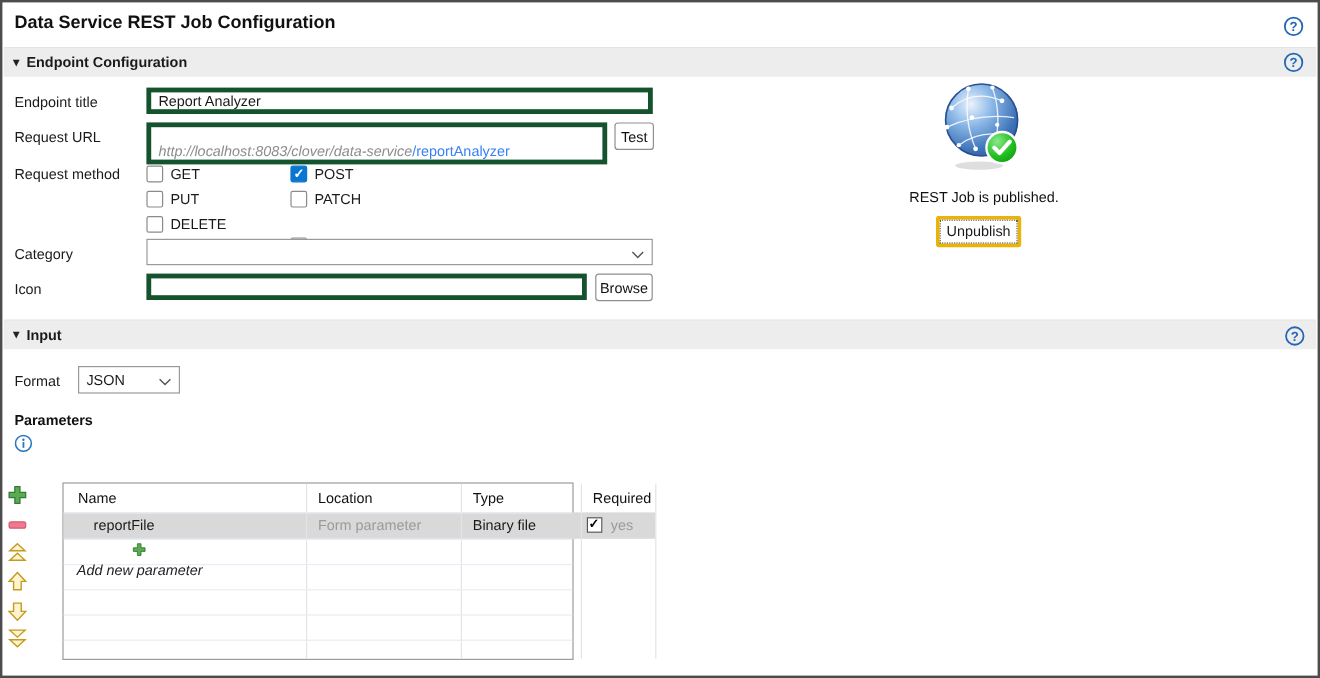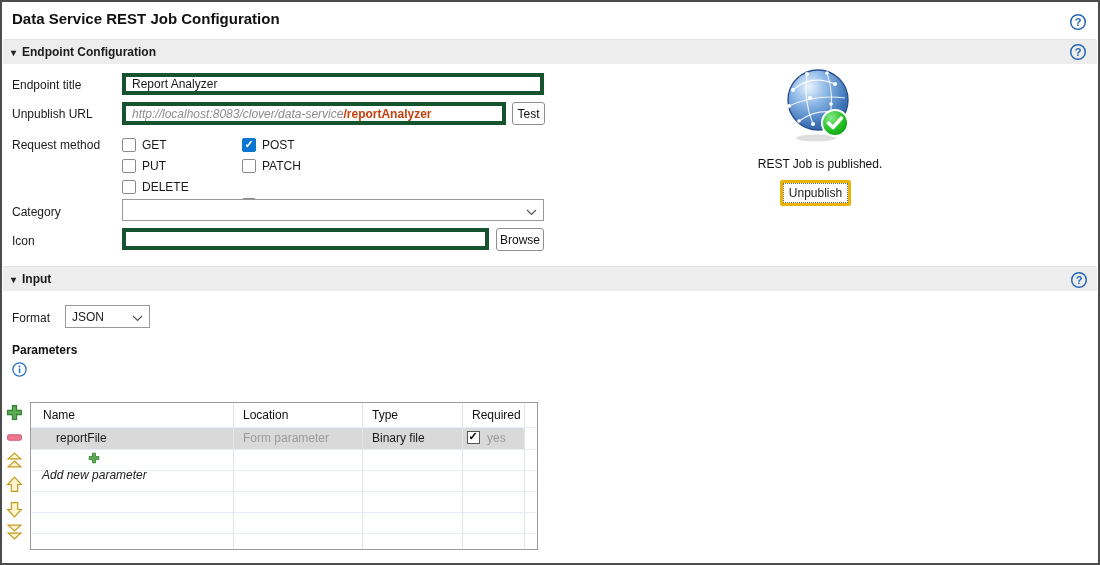--- a/index.html
+++ b/index.html
@@ -14,21 +14,21 @@
   .band{ position:absolute; left:1px; right:1px; height:25px; background:#ededed;
          border-top:1px solid #e3e3e3; display:flex; align-items:center; padding-left:8px;
          font-weight:bold; border-radius:2px 2px 0 0;}
   .band .tri{ font-size:10px; margin-right:6px; color:#222;}
 
   .flabel{ position:absolute; left:10px; color:#1a1a1a;}
 
   .tinput{ position:absolute; border:4px solid #14532d; background:#fff; display:flex;
            align-items:center; padding:0 6px; height:22px; overflow:hidden; white-space:nowrap;}
   .url-base{ font-style:italic; color:#8c8c8c;}
-  .url-path{ color:#c2410c; font-weight:700;}
+  .url-path{ color:#3b82f6; font-weight:400;}
 
   .btn{ position:absolute; border:1px solid #8f8f8f; border-radius:3px; background:#fff;
         display:flex; align-items:center; justify-content:center; color:#111; cursor:pointer;}
 
   .select{ position:absolute; border:1px solid #999; background:#fff; display:flex;
            align-items:center; padding:0 6px; height:22px;}
   .select svg{ position:absolute; right:6px; top:9px;}
 
   .cbrow{ position:absolute; display:flex; align-items:center; gap:6px;}
   .cb{ width:14px; height:14px; border:1px solid #8a8a8a; border-radius:2px; background:#fff;
@@ -105,22 +105,22 @@
         <circle cx="9" cy="9" r="7.3" fill="none" stroke="#2267b5" stroke-width="1.5"></circle>
         <text x="9" y="13" text-anchor="middle" font-size="11" font-weight="bold" fill="#2267b5">?</text>
       </svg>
   </div>
 
   <div class="flabel" style="top:76px;">Endpoint title</div>
   <div class="tinput" style="left:120px; top:71px; width:422px;">
     <span>Report Analyzer</span>
   </div>
 
-  <div class="flabel" style="top:105px;">Unpublish URL</div>
-  <div class="tinput" style="left:120px; top:100px; width:384px; height:23px;">
+  <div class="flabel" style="top:105px;">Request URL</div>
+  <div class="tinput" style="left:120px; top:100px; width:384px; height:35px;align-items:flex-end;">
     <span class="url-base">http://localhost:8083/clover/data-service</span>
       <span class="url-path">/reportAnalyzer</span>
   </div>
   <div class="btn" style="left:510px; top:100px; width:33px; height:23px;">
     <span>Test</span>
   </div>
 
   <div class="flabel" style="top:136px;">Request method</div>
   <div class="cbrow" style="left:120px; top:136px;">
     <span class="cb"></span>
@@ -248,21 +248,21 @@
         <path d="M8 15 L14.5 8 H11 V1.5 H5 V8 H1.5 Z" fill="#fdf3cf" stroke="#c49a1f" stroke-width="1.1"></path>
       </svg>
   </div>
   <div class="toolicon" style="top:521px;">
     <svg width="17" height="17" viewBox="0 0 16 16">
         <path d="M2 2 H14 L8 7.5 Z" fill="#fdf3cf" stroke="#c49a1f" stroke-width="1.1"></path>
         <path d="M2 9.5 H14 L8 15 Z" fill="#fdf3cf" stroke="#c49a1f" stroke-width="1.1"></path>
       </svg>
   </div>
 
-  <div class="tbl" style="left:28px; width:508px;">
+  <div class="tbl" style="left:50px; width:426px;">
     <div class="selrow" style="width:493px;"></div>
     <div class="vline" style="left:202px;"></div>
     <div class="vline" style="left:331px;"></div>
     <div class="vline" style="left:431px;"></div>
     <div class="vline" style="left:493px;"></div>
     <div class="hline" style="top:24px;"></div>
     <div class="hline" style="top:46px;"></div>
     <div class="hline" style="top:67px;"></div>
     <div class="hline" style="top:88px;"></div>
     <div class="hline" style="top:109px;"></div>

